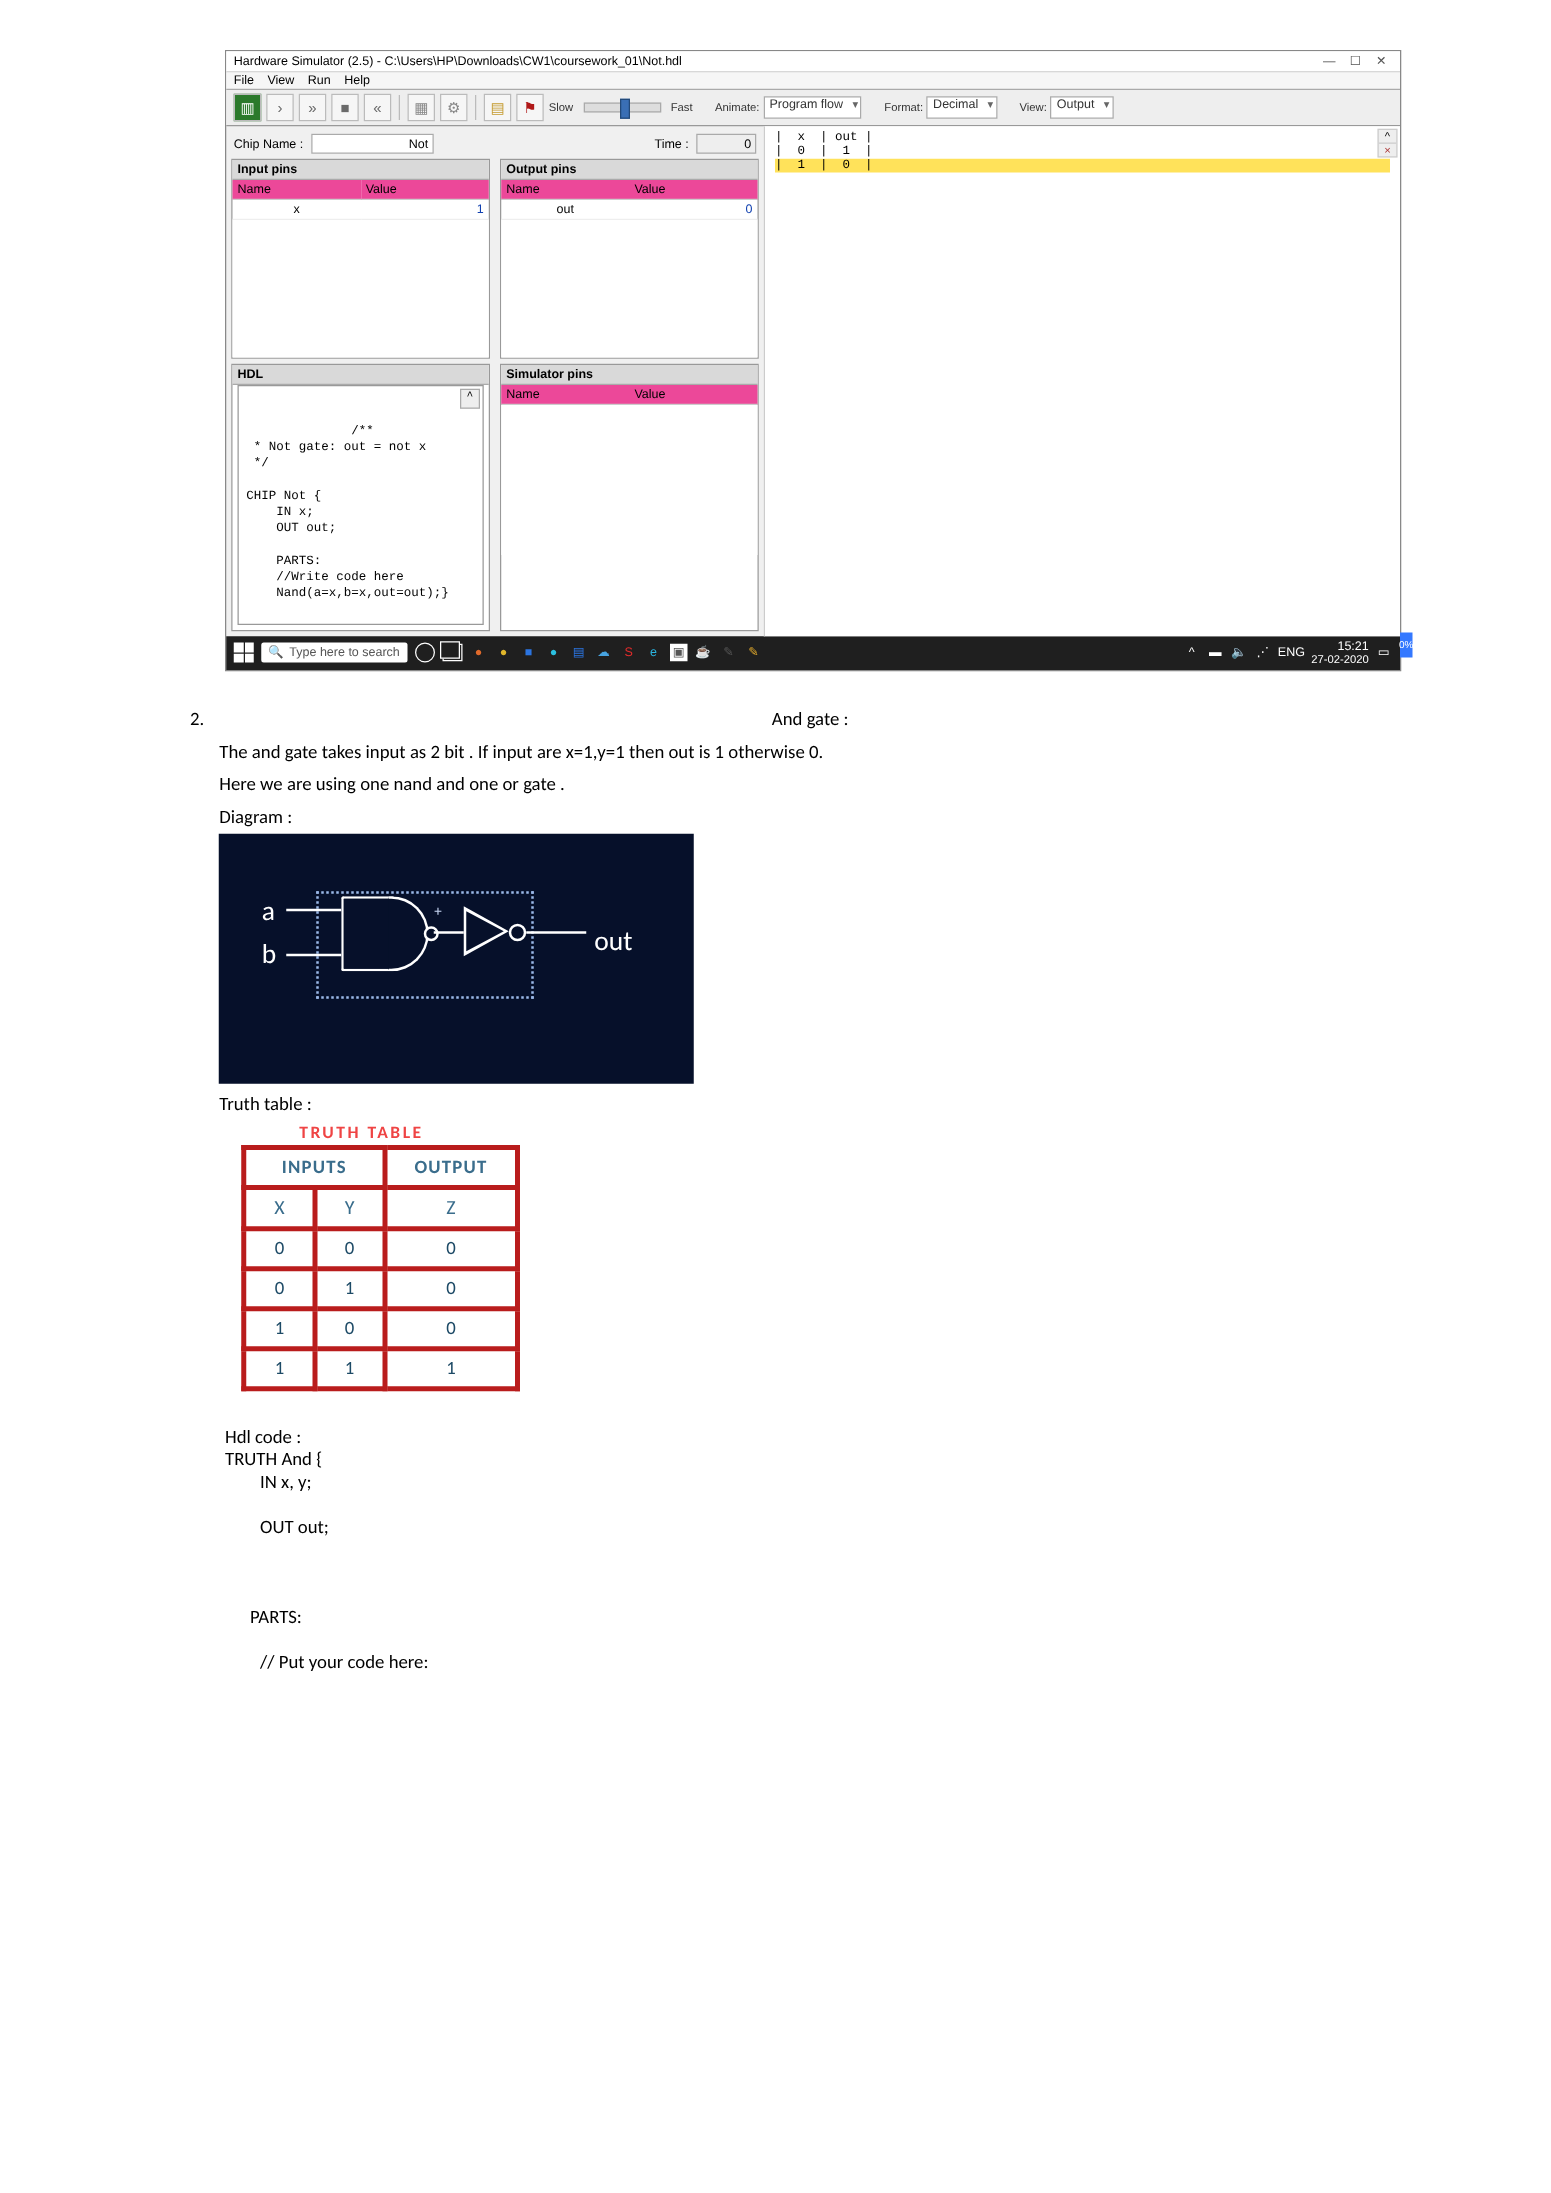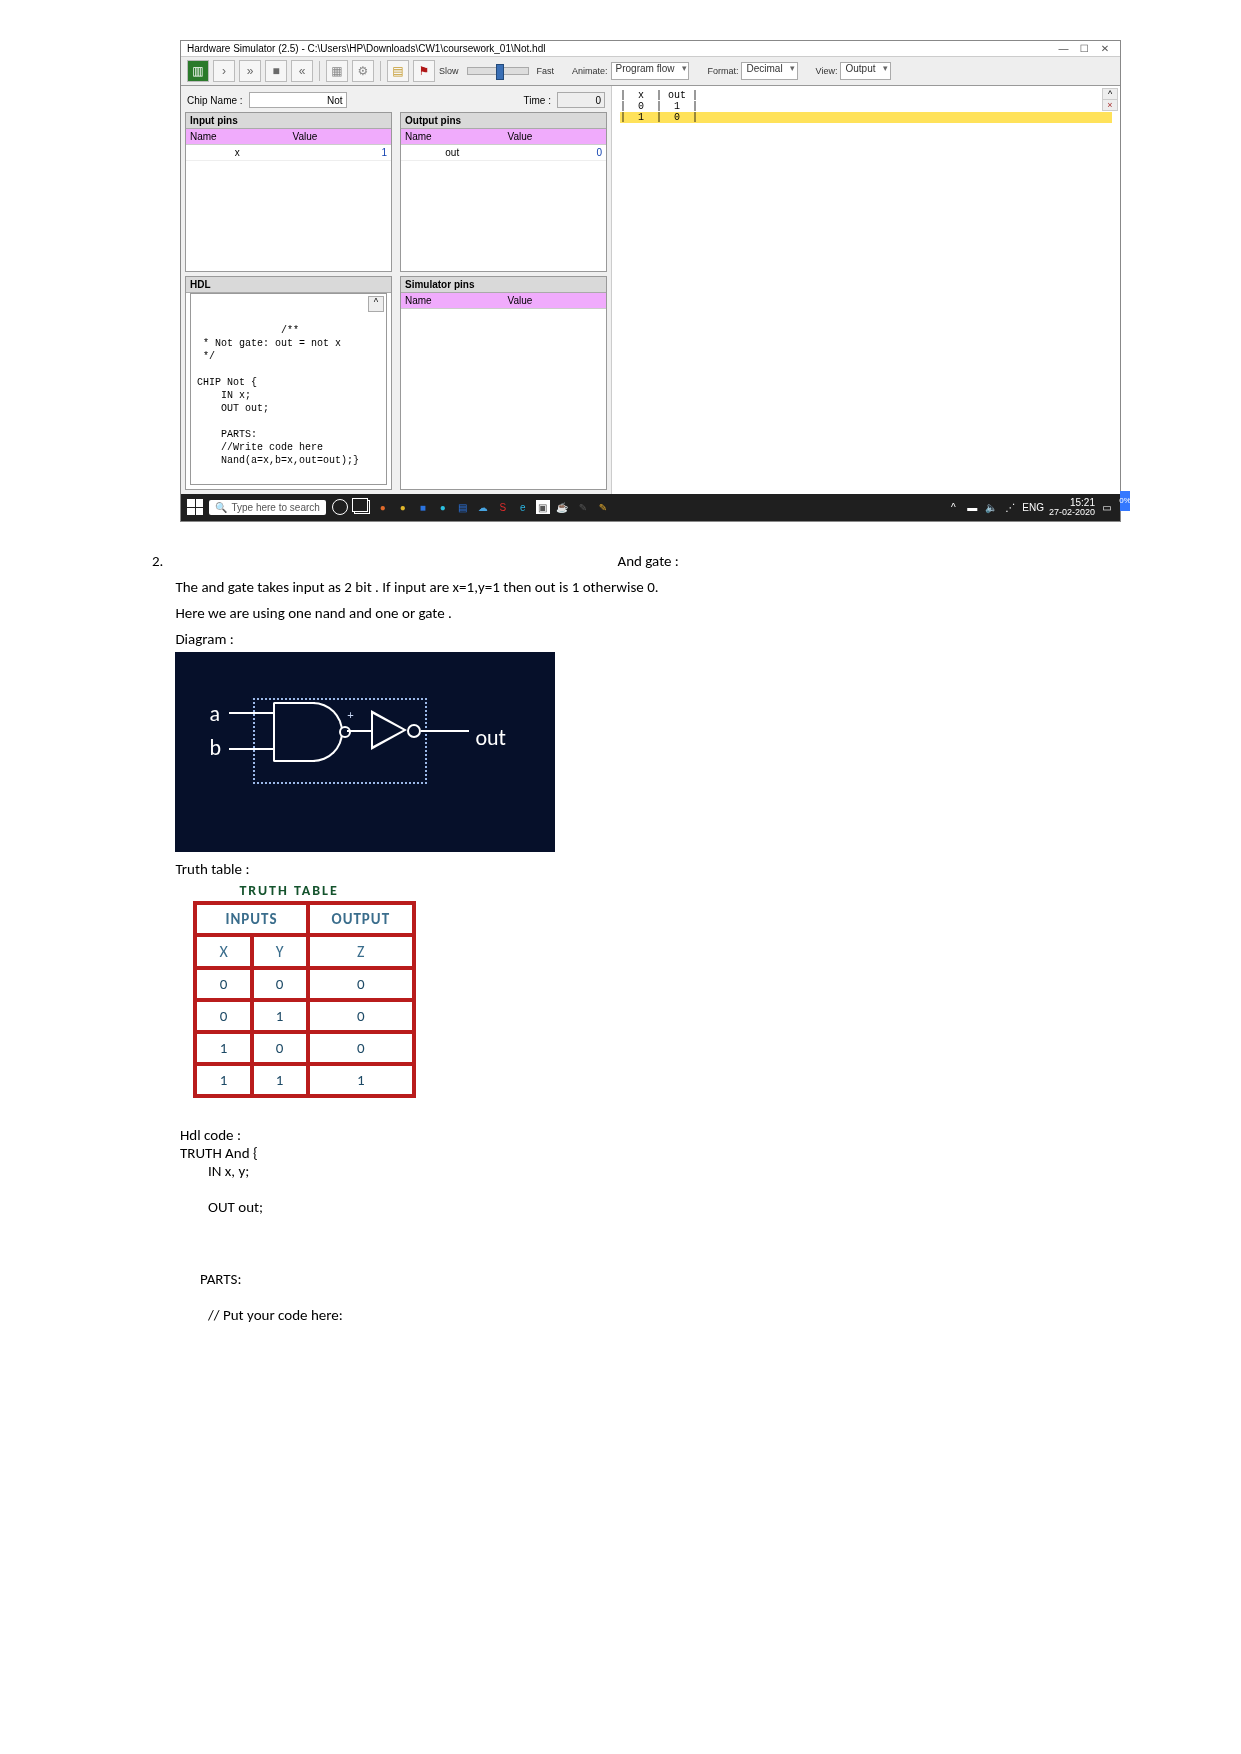--- a/index.html
+++ b/index.html
@@ -97,21 +97,21 @@
   }
   .panel-hd {
     background: #d9d9d9; font-weight: bold; font-size: 10px;
     padding: 2px 4px; border-bottom: 1px solid #aaa;
   }
   .pins-grid {
     display: grid; grid-template-columns: 1fr 1fr;
     font-size: 10px;
   }
   .pins-grid div { border-bottom: 1px solid #eee; padding: 2px 4px; }
-  .pins-grid .ch { background: #f0abfc; border-bottom: 1px solid #ccc; }
+  .pins-grid .ch { background: #ec4899; border-bottom: 1px solid #ccc; }
   .pins-space { height: 110px; background: #fff; }
   .hdl-panel {
     border: 1px solid #999; margin: 0 4px 4px 4px; background: #fff;
     font-family: "Courier New", monospace; font-size: 10px;
     padding: 4px 6px; white-space: pre; overflow: hidden; position: relative;
     line-height: 1.3;
   }
   .hdl-scroll-up {
     position: absolute; right: 2px; top: 2px; width: 14px; height: 14px;
     text-align: center; background: #eee; border: 1px solid #aaa; font-size: 9px;
@@ -215,21 +215,21 @@
     border-left: 30px solid #06102a;
   }
   .not-bubble {
     position: absolute; left: 232px; top: 72px; width: 10px; height: 10px;
     border: 2px solid #fff; border-radius: 50%; background: #06102a;
   }
 
   
   .tt-wrap { margin-top: 4px; }
   .tt-title {
-    color: #14532d; letter-spacing: 2px; font-weight: bold; font-size: 14px;
+    color: #ef4444; letter-spacing: 2px; font-weight: bold; font-size: 14px;
     margin-left: 64px; margin-bottom: 2px;
   }
   table.truth {
     border-collapse: collapse; margin-left: 18px;
     font-family: Calibri, Arial, sans-serif;
   }
   table.truth th, table.truth td {
     border: 4px solid #b91c1c; padding: 5px 22px; text-align: center;
     font-size: 15px;
   }
@@ -258,20 +258,26 @@
       <div>
         <span>Hardware Simulator (2.5) - </span><span>C:\Users\HP\Downloads\CW1\coursework_01\Not.hdl</span>
       </div>
       <div class="controls">
         <span>—</span>
         <span>☐</span>
         <span>✕</span>
       </div>
     </div>
 
+    <div class="sim-menubar">
+      <span>File</span>
+      <span>View</span>
+      <span>Run</span>
+      <span>Help</span>
+    </div>
 
     <div class="sim-toolbar">
       <span class="tb-btn" style="background:#2b7a2b;color:#fff">▥</span>
       <span class="tb-btn" style="color:#6a6a6a">›</span>
       <span class="tb-btn" style="color:#6a6a6a">»</span>
       <span class="tb-btn" style="color:#6a6a6a">■</span>
       <span class="tb-btn" style="color:#6a6a6a">«</span>
       <span class="tb-sep"></span>
       <span class="tb-btn" style="color:#888">▦</span>
       <span class="tb-btn" style="color:#888">⚙</span>

